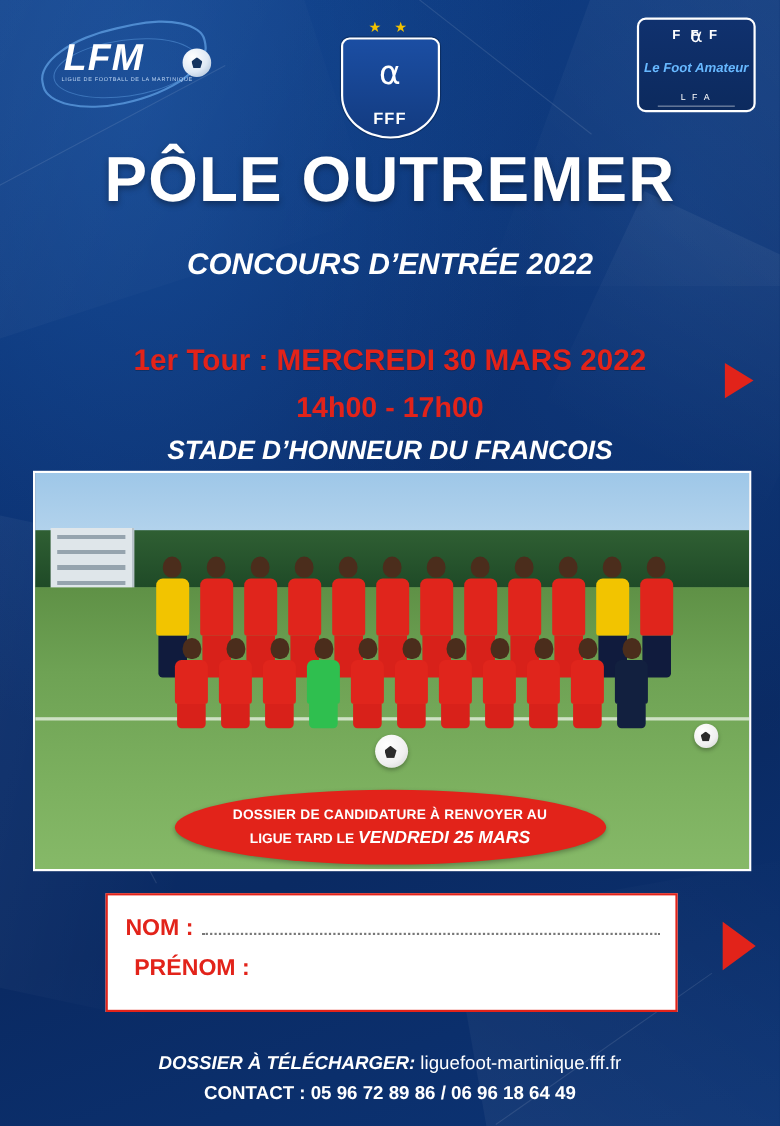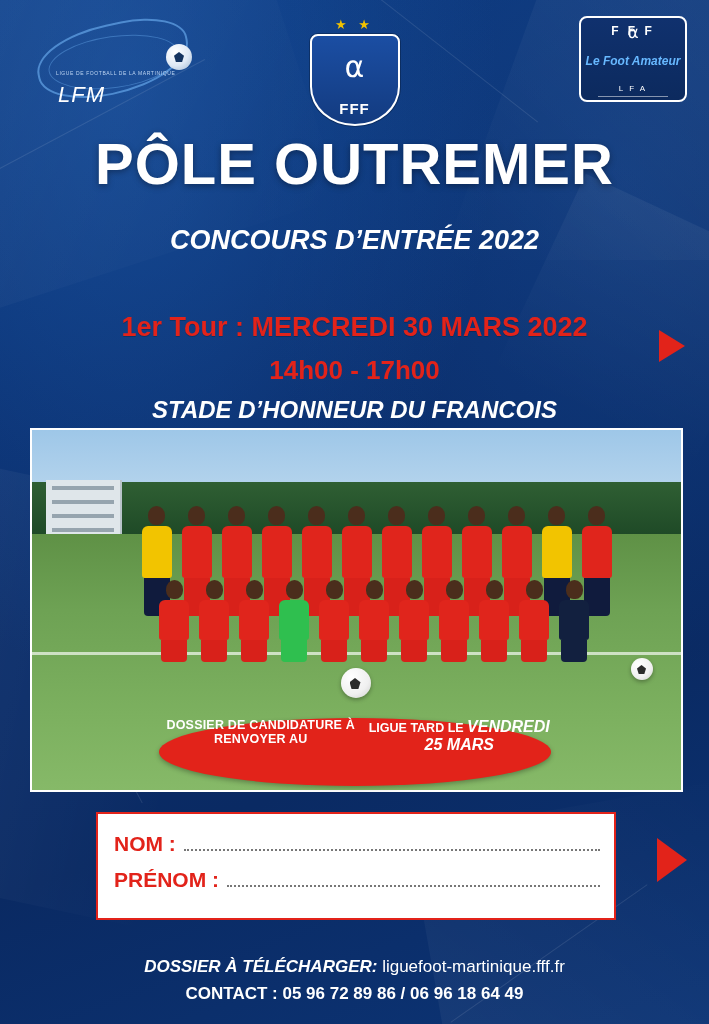--- a/index.html
+++ b/index.html
@@ -71,26 +71,25 @@
 
   
   .logo-lfm {
     position: absolute;
     top: 18px; left: 28px;
     width: 170px; height: 80px;
   }
   .logo-lfm .lfm-text {
     position: absolute;
     top: 16px; left: 30px;
-    font-size: 22px;
-    font-weight: normal;
+    font-size: 34px;
+    font-weight: bold;
     font-style: italic;
     color: #ffffff;
     letter-spacing: 1px;
-    margin-top: 48px;
   }
   .logo-lfm .lfm-sub {
     position: absolute;
     top: 52px; left: 28px;
     font-size: 5px;
     color: #bcd4f2;
     letter-spacing: 0.6px;
     white-space: nowrap;
   }
   .lfm-swoosh {
@@ -385,21 +384,21 @@
   .oval {
     position: absolute;
     top: 718px; left: 50%;
     transform: translateX(-50%);
     width: 392px; height: 68px;
     background: #e2231a;
     border-radius: 50%;
     color: #ffffff;
     text-align: center;
     display: flex;
-    flex-direction: row;
+    flex-direction: column;
     justify-content: center;
     gap: 5px;
     box-shadow: 0 2px 5px rgba(0,0,0,0.3);
   }
   .oval-line1 {
     font-size: 12.5px;
     font-weight: bold;
     letter-spacing: 0.2px;
   }
   .oval-line2 {
@@ -420,21 +419,21 @@
     background: #ffffff;
     border: 2px solid #e2231a;
   }
   .form-row {
     position: absolute;
     left: 16px; right: 14px;
     display: flex;
     align-items: baseline;
   }
   .fr-1 { top: 18px; }
-  .fr-2 { top: 54px; }
+  .fr-2 { top: 54px; flex-direction: column; }
   .form-label {
     font-size: 21px;
     font-weight: bold;
     color: #e2231a;
     white-space: nowrap;
   }
   .form-dots {
     flex: 1;
     margin-left: 8px;
     border-bottom: 2px dotted #777777;

